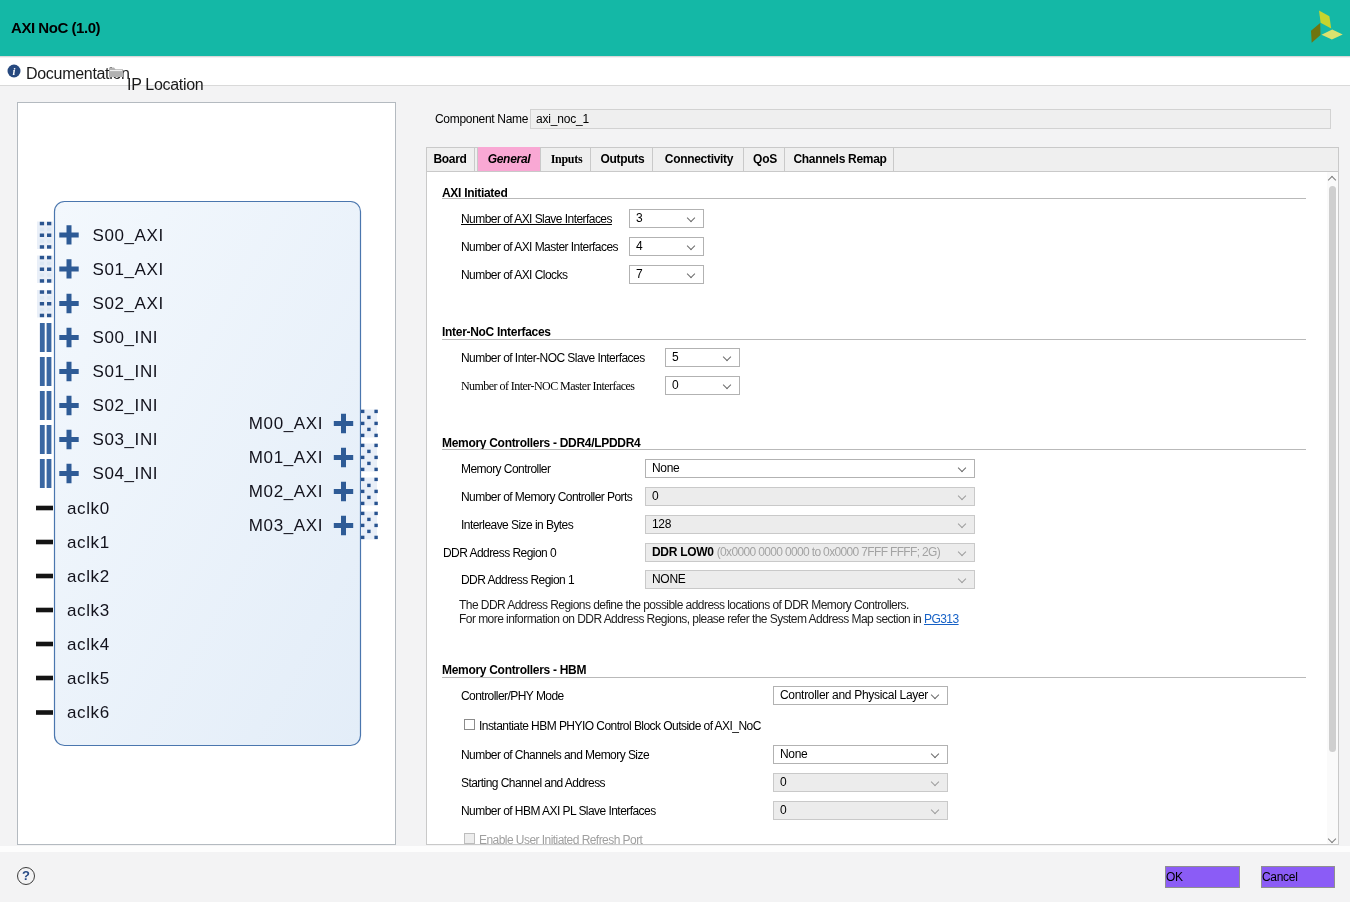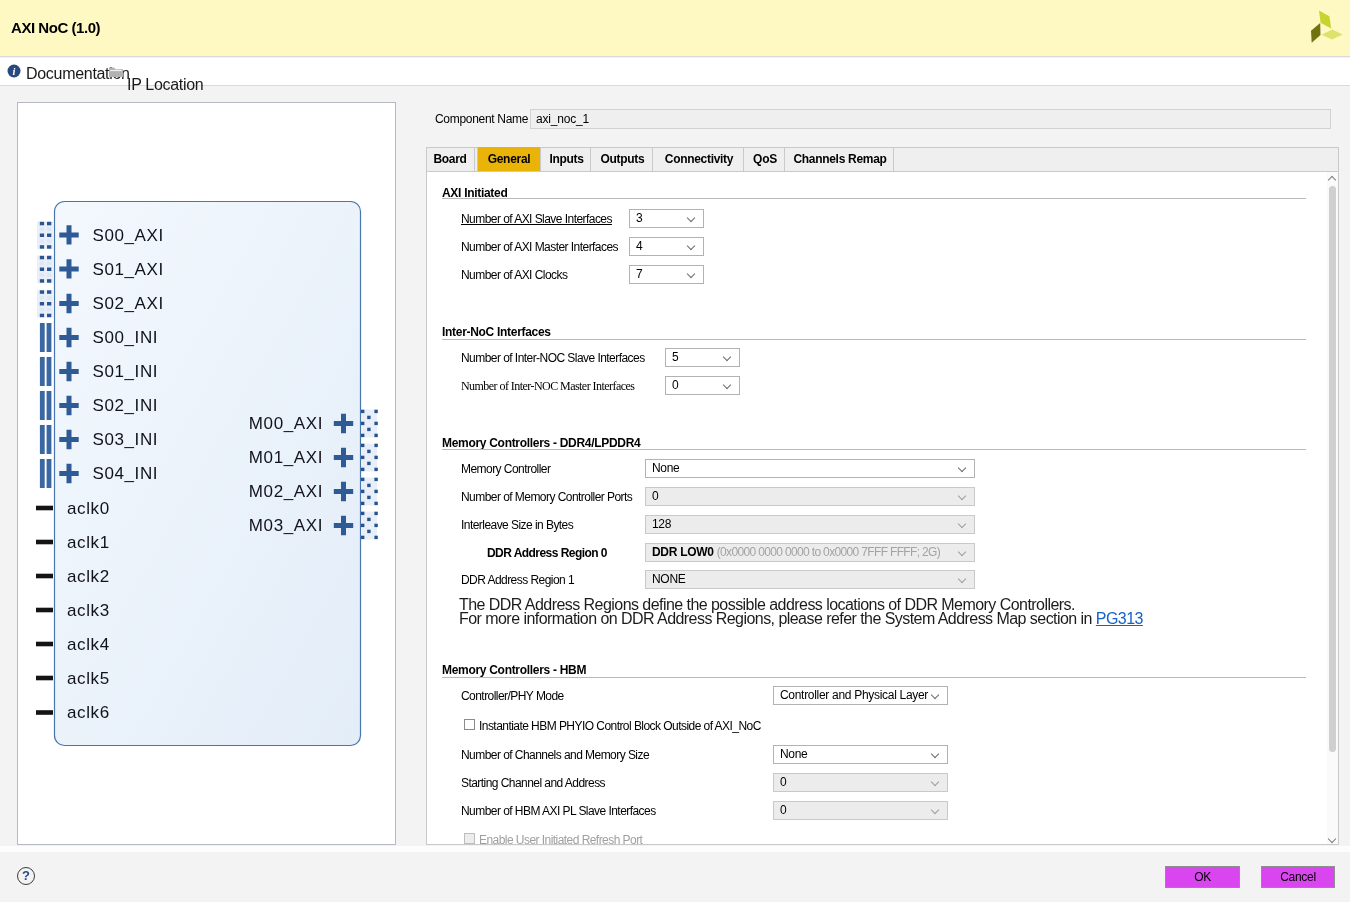--- a/index.html
+++ b/index.html
@@ -1,18 +1,18 @@
 <!DOCTYPE html>
 <html><head><meta charset="utf-8"><style>
 * { margin:0; padding:0; box-sizing:border-box; }
 html,body { width:1350px; height:902px; overflow:hidden; }
 body { font-family:"Liberation Sans", sans-serif; background:#f3f3f4; position:relative;
        -webkit-font-smoothing:antialiased; }
 
-#titlebar { position:absolute; left:0; top:0; width:1350px; height:57px; background:#fef9c3;
+#titlebar { position:absolute; left:0; top:0; width:1350px; height:57px; background:#14b8a6;
   border-bottom:1px solid #d9d9d9; }
 #title { position:absolute; left:11px; top:19px; font-size:15px; font-weight:bold;
   letter-spacing:-0.45px; color:#000; }
 #toolbar { position:absolute; left:0; top:58px; width:1350px; height:28px; background:#fff;
   border-bottom:1px solid #d9d9d9; }
 .tbtxt { position:absolute; top:7px; font-size:16px; letter-spacing:-0.3px; color:#1a1a1a; }
 
 #lpanel { position:absolute; left:17px; top:102px; width:379px; height:743px;
   background:#fff; border:1px solid #b4bac0; }
 .bt { font-family:"Liberation Sans", sans-serif; font-size:17px; letter-spacing:0.6px;
@@ -21,50 +21,50 @@
 #cnlbl { position:absolute; left:435px; top:112px; font-size:12px; letter-spacing:-0.3px; color:#000; }
 #cnfield { position:absolute; left:530px; top:109px; width:801px; height:20px;
   background:#efefef; border:1px solid #d2d2d2; font-size:12px; letter-spacing:-0.2px;
   color:#000; line-height:18px; padding-left:5px; }
 
 #tabbar { position:absolute; left:426px; top:147px; width:913px; height:24px;
   background:#efefef; border:1px solid #c9c9c9; border-bottom:none; }
 .tab { position:absolute; top:147px; height:24px; font-size:12px; font-weight:bold;
   letter-spacing:-0.3px; color:#000; text-align:center; line-height:24px;
   border-right:1px solid #c9c9c9; }
-.selt { background:#eab308; border-left:1px solid #c9c9c9; height:25px; }
+.selt { background:#f9a8d4; border-left:1px solid #c9c9c9; height:25px;font-style:italic; }
 
 #cpanel { position:absolute; left:426px; top:171px; width:913px; height:674px;
   background:#fff; border:1px solid #c9c9c9; }
 .hdr { position:absolute; font-size:12px; font-weight:bold; letter-spacing:-0.3px; color:#000; }
 .rule { position:absolute; height:1px; background:#b9b9b9; }
 .lbl { position:absolute; font-size:12px; letter-spacing:-0.55px; color:#000; white-space:nowrap; }
 .gylbl { color:#9f9f9f; }
 .sel { position:absolute; height:19px; background:#fff; border:1px solid #b2b2b2;
   font-size:12px; letter-spacing:-0.3px; color:#000; line-height:17px; padding-left:6px;
   white-space:nowrap; overflow:hidden; }
 .sel.dis { background:#ececec; border-color:#c9c9c9; }
 .selv .gy { color:#a3a3a3; letter-spacing:-0.65px; }
 .chev { position:absolute; right:9px; top:4.5px; width:6px; height:6px;
   border-right:1.7px solid #6b6b6b; border-bottom:1.7px solid #6b6b6b;
   transform:rotate(45deg); }
 .dis .chev { border-color:#9d9d9d; }
-.note { position:absolute; font-size:16px; letter-spacing:-0.55px; color:#1c1c1c; line-height:14px; }
+.note { position:absolute; font-size:12px; letter-spacing:-0.55px; color:#1c1c1c; line-height:14px; }
 .lnk { color:#1661c6; text-decoration:underline; }
 .cb { position:absolute; width:11px; height:11px; background:#fff; border:1px solid #8b8b8b; }
 .cbd { border-color:#bdbdbd; background:#ededed; }
 
 #sbar { position:absolute; left:1327px; top:172px; width:11px; height:672px; background:#fafafa; }
 #sthumb { position:absolute; left:1328.5px; top:186px; width:7px; height:566px;
   background:#cfcfcf; border-radius:4px; }
 .schev { position:absolute; width:6px; height:6px; border-right:1.6px solid #7d7d7d;
   border-bottom:1.6px solid #7d7d7d; }
 
-.btn { position:absolute; top:866px; height:22px; background:#d946ef; border:1px solid #8f8f8f;
-  font-size:12px; letter-spacing:-0.3px; color:#000; text-align:center;
+.btn { position:absolute; top:866px; height:22px; background:#8b5cf6; border:1px solid #8f8f8f;
+  font-size:12px; letter-spacing:-0.3px; color:#000; text-align:left;
   line-height:20px; }
 #help { position:absolute; left:17px; top:867px; width:18px; height:18px; border-radius:50%;
   border:1.3px solid #3c3c3c; color:#274a84; font-size:13px; font-weight:bold;
   text-align:center; line-height:16px; }
 </style></head><body>
 <div id="titlebar">
     <div id="title">AXI NoC (1.0)</div>
 <svg width="34" height="34" viewBox="0 0 34 34" style="position:absolute;left:1309px;top:10px;">
   <polygon points="10,0.5 20.4,6.3 22.2,18.5 11.6,12.8" fill="#c6d42f"></polygon>
   <polygon points="11.2,13.1 2,20.7 2.7,32.7 11.5,24.9" fill="#6f7410"></polygon>
@@ -208,21 +208,21 @@
     <rect x="350.2" y="415.7" width="3.4" height="3.4" fill="#27528f"></rect>
     <rect x="350.2" y="427.7" width="3.4" height="3.4" fill="#27528f"></rect>
 <path fill="#2e5b96" d="M324.0 413.8h5.0v7.2h7.2v5.0h-7.2v7.2h-5.0v-7.2h-7.2v-5.0h7.2z"></path>
 <text x="306" y="429.3" class="bt" text-anchor="end">M03_AXI</text>
 </svg>
 <div id="cnlbl">Component Name</div>
 <div id="cnfield">axi_noc_1</div>
 <div id="tabbar"></div>
 <div class="tab" style="left:426px;width:49px;">Board</div>
 <div class="tab selt" style="left:477px;width:64px;">General</div>
-<div class="tab" style="left:543px;width:48px;">Inputs</div>
+<div class="tab" style="left:543px;width:48px;font-family:Liberation Serif, serif;">Inputs</div>
 <div class="tab" style="left:593px;width:60px;">Outputs</div>
 <div class="tab" style="left:655px;width:89px;">Connectivity</div>
 <div class="tab" style="left:746px;width:39px;">QoS</div>
 <div class="tab" style="left:787px;width:107px;">Channels Remap</div>
 <div id="cpanel"></div>
 <div class="hdr" style="left:442px;top:186px;">AXI Initiated</div>
 <div class="rule" style="left:442px;top:198px;width:864px;"></div>
 <div class="lbl" style="left:461px;top:212px;text-decoration:underline;">Number of AXI Slave Interfaces</div>
 <div class="sel" style="left:629px;top:209px;width:75px;"><span class="selv">3</span><i class="chev"></i></div>
 <div class="lbl" style="left:461px;top:240px;">Number of AXI Master Interfaces</div>
@@ -236,21 +236,21 @@
 <div class="lbl" style="left:461px;top:379px;font-family:Liberation Serif, serif;">Number of Inter-NOC Master Interfaces</div>
 <div class="sel" style="left:665px;top:376px;width:75px;"><span class="selv">0</span><i class="chev"></i></div>
 <div class="hdr" style="left:442px;top:436px;">Memory Controllers - DDR4/LPDDR4</div>
 <div class="rule" style="left:442px;top:449px;width:864px;"></div>
 <div class="lbl" style="left:461px;top:462px;">Memory Controller</div>
 <div class="sel" style="left:645px;top:459px;width:330px;"><span class="selv">None</span><i class="chev"></i></div>
 <div class="lbl" style="left:461px;top:490px;">Number of Memory Controller Ports</div>
 <div class="sel dis" style="left:645px;top:487px;width:330px;"><span class="selv">0</span><i class="chev"></i></div>
 <div class="lbl" style="left:461px;top:518px;">Interleave Size in Bytes</div>
 <div class="sel dis" style="left:645px;top:515px;width:330px;"><span class="selv">128</span><i class="chev"></i></div>
-<div class="lbl" style="left:487px;top:546px;font-weight:bold;">DDR Address Region 0</div>
+<div class="lbl" style="left:443px;top:546px;">DDR Address Region 0</div>
 <div class="sel dis" style="left:645px;top:543px;width:330px;"><span class="selv"><b>DDR LOW0</b> <span class="gy">(0x0000 0000 0000 to 0x0000 7FFF FFFF; 2G)</span></span><i class="chev"></i></div>
 <div class="lbl" style="left:461px;top:573px;">DDR Address Region 1</div>
 <div class="sel dis" style="left:645px;top:570px;width:330px;"><span class="selv">NONE</span><i class="chev"></i></div>
 <div class="note" style="left:459px;top:598px;">The DDR Address Regions define the possible address locations of DDR Memory Controllers.<br>For more information on DDR Address Regions, please refer the System Address Map section in <span class="lnk">PG313</span></div>
 <div class="hdr" style="left:442px;top:663px;">Memory Controllers - HBM</div>
 <div class="rule" style="left:442px;top:677px;width:864px;"></div>
 <div class="lbl" style="left:461px;top:689px;">Controller/PHY Mode</div>
 <div class="sel" style="left:773px;top:686px;width:175px;"><span class="selv">Controller and Physical Layer</span><i class="chev"></i></div>
 <div class="cb" style="left:464px;top:719px;"></div>
 <div class="lbl" style="left:479px;top:719px;">Instantiate HBM PHYIO Control Block Outside of AXI_NoC</div>

